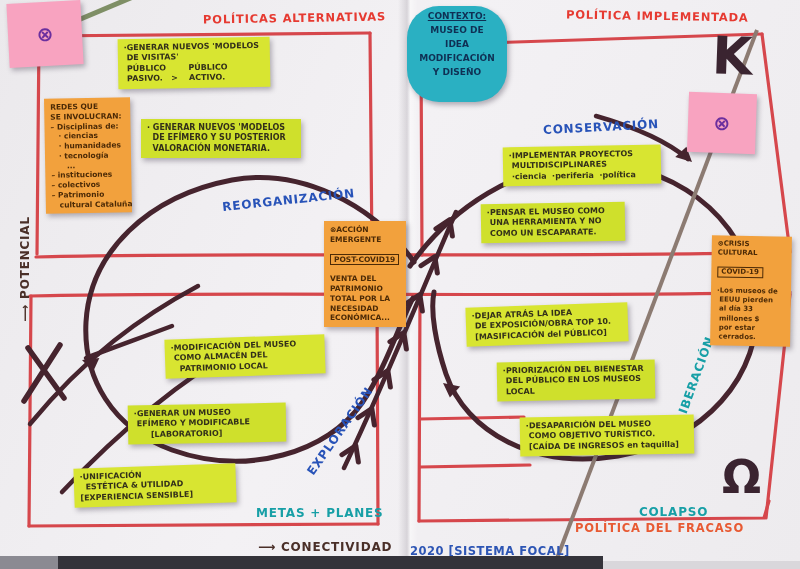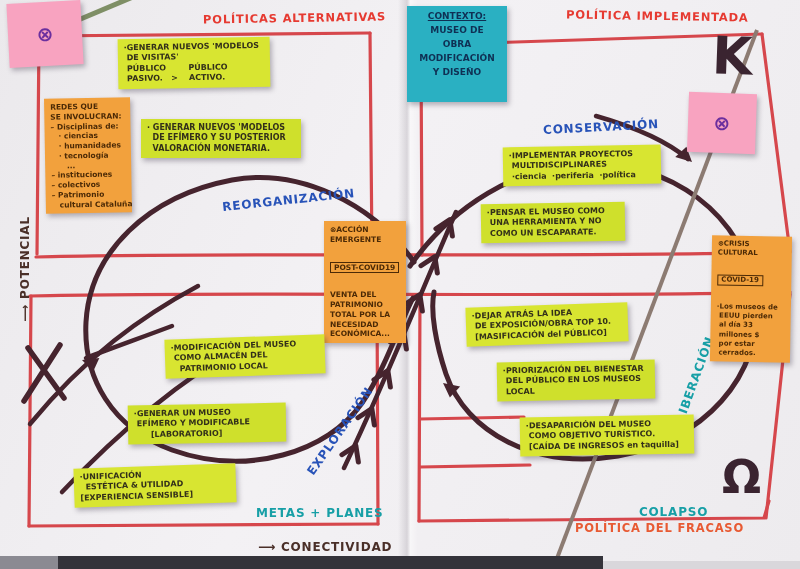--- a/index.html
+++ b/index.html
@@ -25,21 +25,21 @@
     box-shadow:2px 3px 5px rgba(55,45,65,.35);}
   .note .ln{display:block;white-space:pre;line-height:1.3;}
   .yellow{background:#d8e531;color:#33301a;font-size:8px;}
   .yellow2{background:#cfe02c;color:#33301a;font-size:8px;}
   .orange{background:#f2a13d;color:#4c2a06;font-size:7.5px;}
   .bluenote{background:#2ab0c2;color:#0f3054;font-size:9px;text-align:center;}
   .bluenote .ln{white-space:normal;line-height:1.55;}
   .bluenote .ln:first-child{text-decoration:underline;}
   .pinknote{background:#f8a3c0;display:flex;align-items:center;justify-content:center;}
   .oxx{color:#6b2f9e;font-size:20px;font-weight:bold;}
-  .boxed3 .ln:nth-child(3){border:1.5px solid #4c2a06;width:max-content;padding:0 3px;margin:17px 0;}
+  .boxed3 .ln:nth-child(3){border:1.5px solid #4c2a06;width:max-content;padding:0 3px;margin:9px 0;}
 </style>
 </head>
 <body>
 
 <div class="canvas">
 
   <div class="crease"></div>
 
   <svg class="layer" width="800" height="569" viewBox="0 0 800 569">
 
@@ -98,20 +98,21 @@
   <div class="letter" style="left:722px;top:454px;font-size:46px;">Ω</div>
   <div class="letter" style="left:82px;top:462px;font-size:48px;">r</div>
 
   <div class="lbl redttl" style="left:203px;top:11px;transform:rotate(-1deg);">POLÍTICAS ALTERNATIVAS</div>
   <div class="lbl redttl" style="left:566px;top:9px;transform:rotate(1deg);">POLÍTICA IMPLEMENTADA</div>
   <div class="lbl redttl2" style="left:575px;top:521px;">POLÍTICA DEL FRACASO</div>
   <div class="lbl teal" style="left:639px;top:490px;margin-top:15px;">COLAPSO</div>
   <div class="lbl teal" style="left:256px;top:506px;">METAS + PLANES</div>
   <div class="lbl ink" style="left:258px;top:540px;">⟶  CONECTIVIDAD</div>
   <div class="lbl ink" style="left:-40px;top:262px;width:130px;text-align:center;transform:rotate(-90deg);">⟶  POTENCIAL</div>
+  <div class="lbl navy" style="left:410px;top:544px;">2020 [SISTEMA FOCAL]</div>
 
   <div class="lbl blue" style="left:543px;top:120px;transform:rotate(-3deg);">CONSERVACIÓN</div>
   <div class="lbl blue" style="left:222px;top:193px;transform:rotate(-6deg);">REORGANIZACIÓN</div>
   <div class="lbl blue" style="left:280px;top:424px;width:120px;text-align:center;transform:rotate(-55deg);">EXPLORACIÓN</div>
   <div class="lbl teal" style="left:640px;top:372px;width:110px;text-align:center;transform:rotate(-70deg);">LIBERACIÓN</div>
 
   <div class="note pinknote" style="left:8px;top:2px;width:62px;height:56px;transform:rotate(-3deg);">
     <span class="oxx">⊗</span>
   </div>
 
@@ -135,24 +136,24 @@
       <div class="ln">   · ciencias</div>
       <div class="ln">   · humanidades</div>
       <div class="ln">   · tecnología</div>
       <div class="ln">      ...</div>
       <div class="ln">– instituciones</div>
       <div class="ln">– colectivos</div>
       <div class="ln">– Patrimonio</div>
       <div class="ln">   cultural Cataluña</div>
     </div>
 
-  <div class="note bluenote" style="left:407px;top:6px;width:88px;height:88px;">
+  <div class="note bluenote" style="left:407px;top:6px;width:88px;height:88px;border-radius:32px;">
       <div class="ln">CONTEXTO:</div>
       <div class="ln">MUSEO DE</div>
-      <div class="ln">OBRA</div>
+      <div class="ln">IDEA</div>
       <div class="ln">MODIFICACIÓN</div>
       <div class="ln">Y DISEÑO</div>
     </div>
 
   <div class="note orange boxed3" style="left:324px;top:221px;width:70px;">
       <div class="ln">⊗ACCIÓN</div>
       <div class="ln">EMERGENTE</div>
       <div class="ln">POST-COVID19</div>
       <div class="ln">VENTA DEL</div>
       <div class="ln">PATRIMONIO</div>

